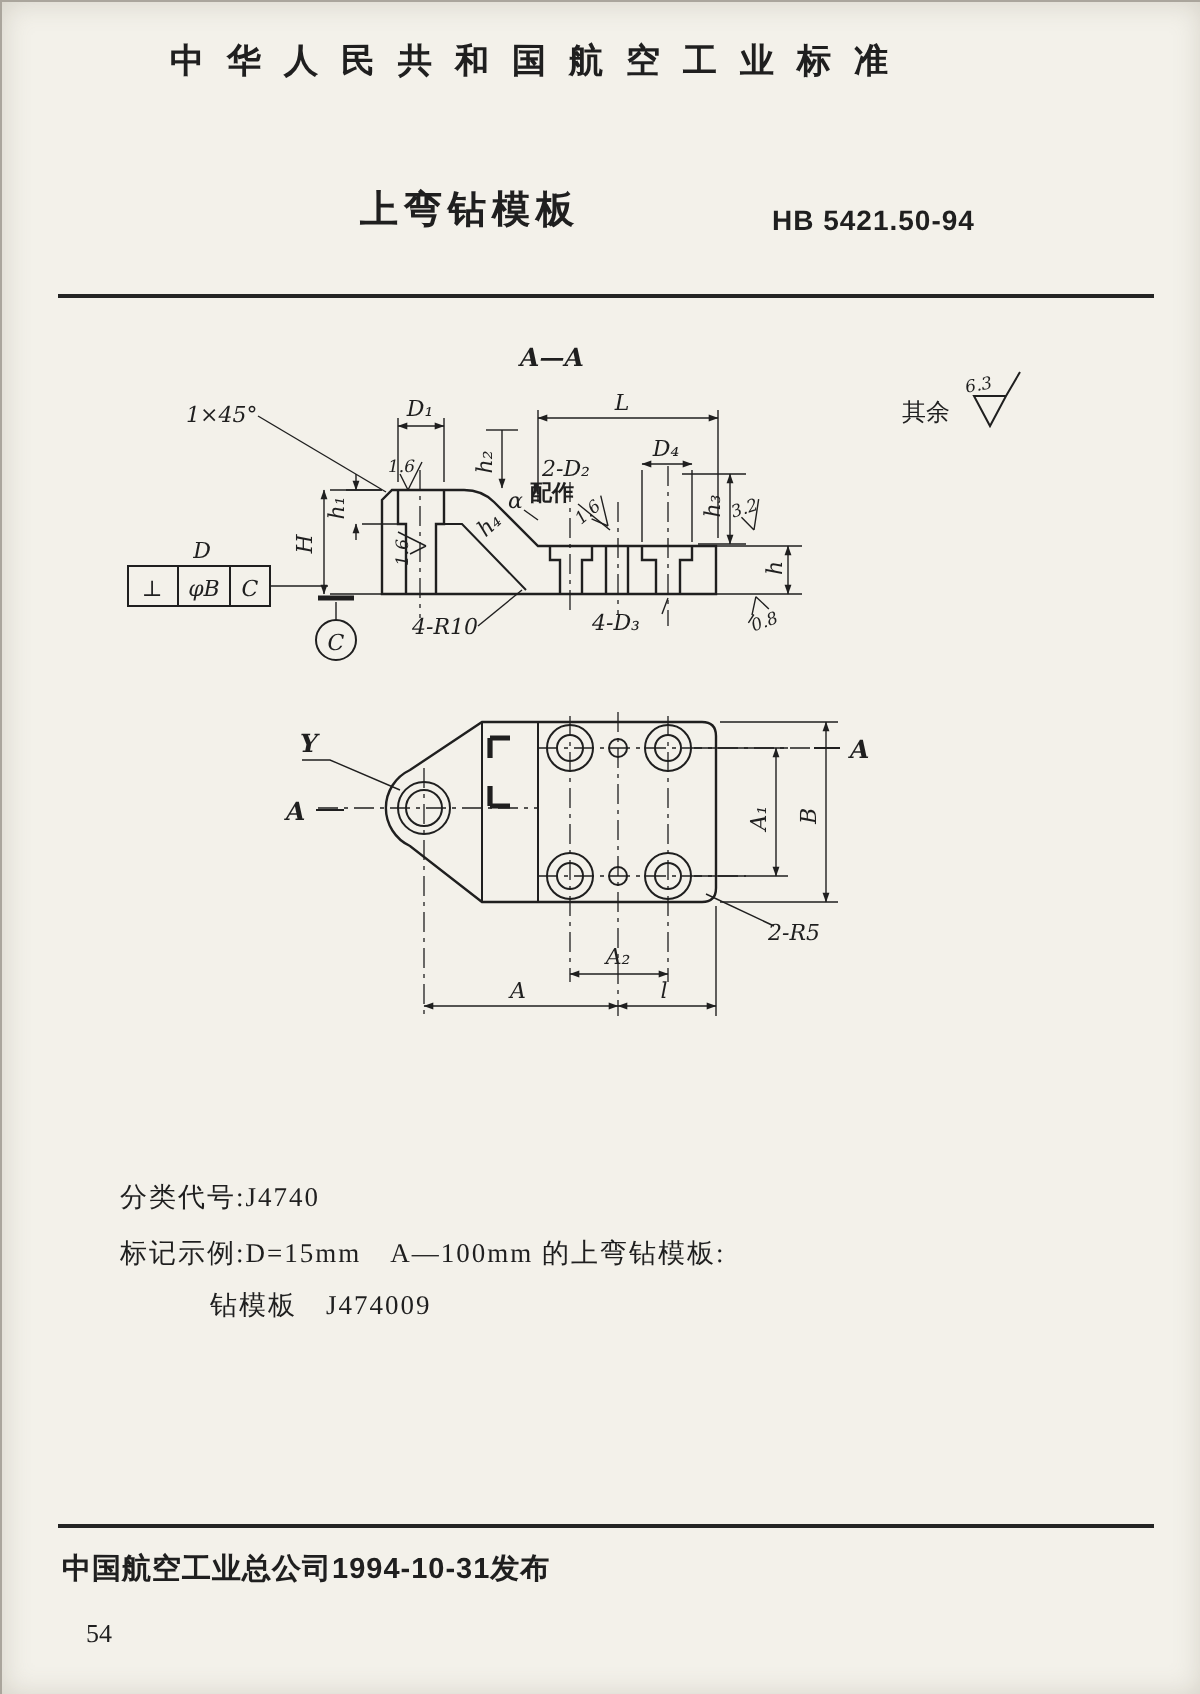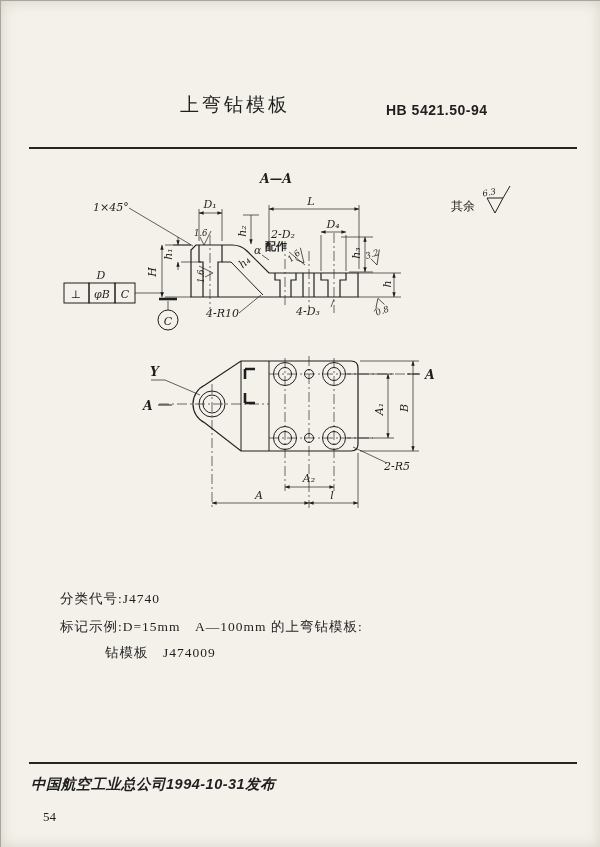--- a/index.html
+++ b/index.html
@@ -3,24 +3,24 @@
 <meta charset="utf-8">
 <style>
   html,body{margin:0;padding:0;background:#888;}
   .page{position:relative;width:600px;height:847px;background:#f3f1ea;
         font-family:"Liberation Serif",serif;color:#1f1f1f;overflow:hidden;
         border:1px solid #aaa59c; box-shadow:inset 0 0 14px rgba(120,110,90,.25);}
   .abs{position:absolute;}
   .org{font-family:"Liberation Sans",sans-serif;font-weight:bold;font-size:17px;
        letter-spacing:11.5px;white-space:nowrap;}
   .t1{font-family:"Liberation Sans",sans-serif;font-weight:bold;font-size:19px;letter-spacing:1px;}
-  .t2{font-family:"Liberation Sans",sans-serif;font-weight:normal;font-size:19px;letter-spacing:3px;text-align:center;}
+  .t2{font-family:"Liberation Sans",sans-serif;font-weight:bold;font-size:19px;letter-spacing:3px;text-align:center;}
   .code{font-family:"Liberation Sans",sans-serif;font-weight:bold;font-size:14px;letter-spacing:.5px;}
   .note{font-size:13.5px;letter-spacing:1px;}
-  .foot{font-family:"Liberation Sans",sans-serif;font-weight:bold;font-size:14.5px;letter-spacing:.5px;font-style:italic;}
+  .foot{font-family:"Liberation Sans",sans-serif;font-weight:bold;font-size:14.5px;letter-spacing:.5px;}
   .pnum{font-size:13px;}
   .rule{position:absolute;background:#242424;height:2.4px;}
   svg{position:absolute;left:0;top:0;}
   .s{stroke:#1f1f1f;stroke-width:1.2;fill:none;}
   .s1{stroke:#1f1f1f;stroke-width:1;fill:none;}
   .t{stroke:#1f1f1f;stroke-width:.7;fill:none;}
   .cl{stroke:#1f1f1f;stroke-width:.65;fill:none;stroke-dasharray:10 3 2 3;}
   .thick{stroke:#1f1f1f;stroke-width:2.6;fill:none;}
   .dl{marker-start:url(#ar);marker-end:url(#ar);}
   .de{marker-end:url(#ar);}
@@ -29,20 +29,21 @@
   .dimb{font:italic bold 12.5px "DejaVu Serif",serif;}
   .dimS{font:italic 8.5px "DejaVu Serif",serif;}
   .cjk{font:11px "Liberation Serif",serif;font-weight:bold;}
   .cjk2{font:12px "Liberation Serif",serif;}
 </style>
 </head>
 <body>
 
 <div class="page">
 
+  <div class="abs org" style="left:84px;top:18px;">中华人民共和国航空工业标准</div>
   <div class="abs t2" style="left:179px;top:91px;">上弯钻模板</div>
   <div class="abs code" style="left:385px;top:101px;">HB 5421.50-94</div>
   <div class="rule" style="left:28px;top:146px;width:548px;"></div>
 
   <svg width="600" height="847" viewBox="0 0 600 847">
     <defs>
       <marker id="ar" viewBox="0 0 10 10" refX="9.5" refY="5" markerWidth="9" markerHeight="7" orient="auto-start-reverse">
           <path d="M0,1.5 L10,5 L0,8.5 Z" fill="#1f1f1f"></path>
         </marker>
       <pattern id="h45" width="5.5" height="5.5" patternUnits="userSpaceOnUse" patternTransform="rotate(45)">

